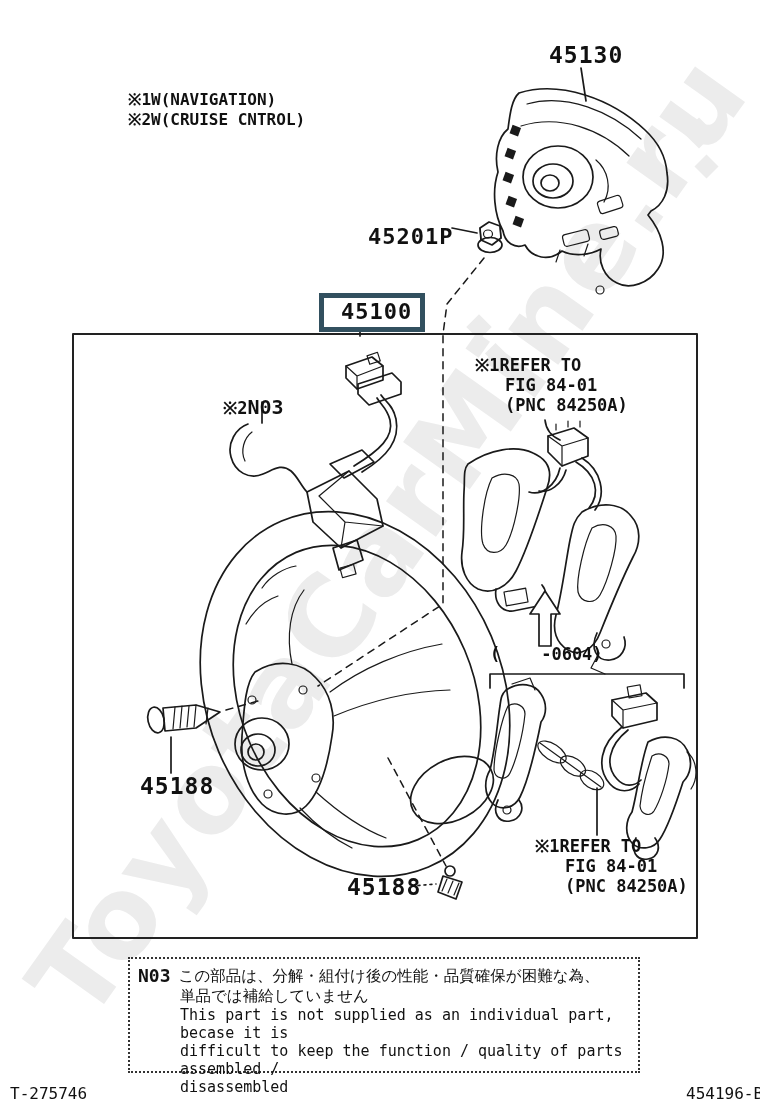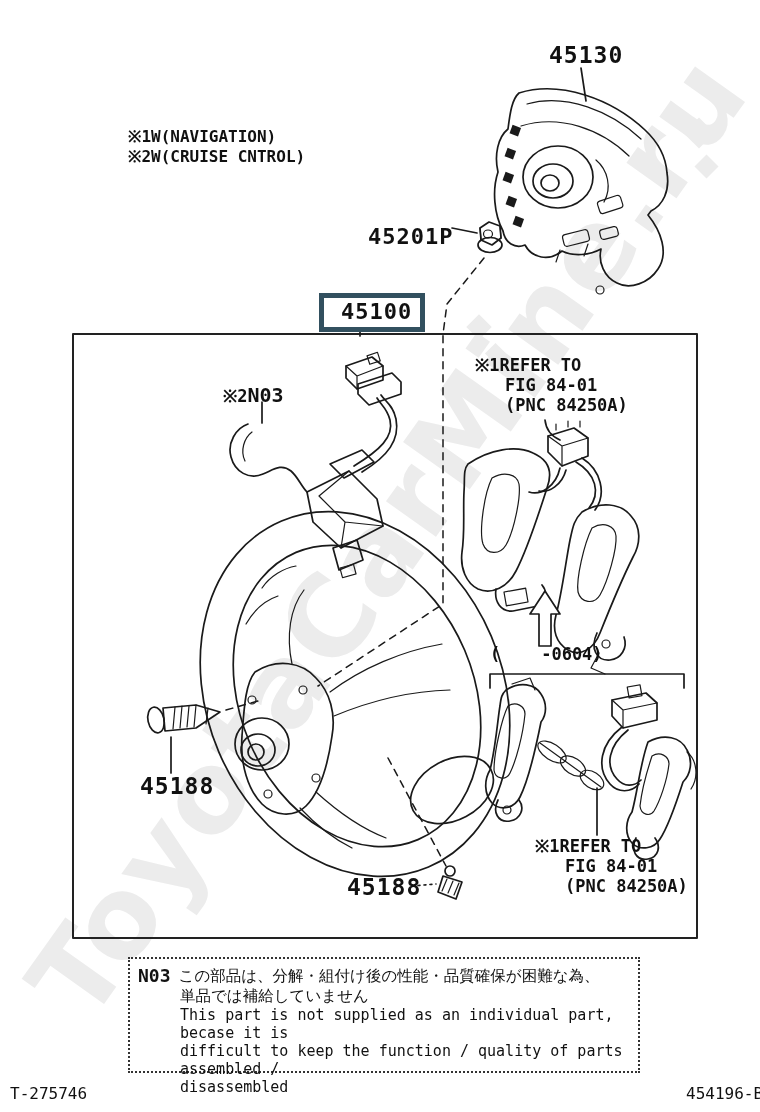--- a/index.html
+++ b/index.html
@@ -24,21 +24,21 @@
     fill:none;stroke:#1a1a1a;stroke-width:1.7;stroke-linecap:round;stroke-linejoin:round;
   }
   .art .thin{stroke-width:1.2;}
   .art .fillb{fill:#1a1a1a;stroke:none;}
   .art .wht{fill:#ffffff;}
   .art .dash{stroke-dasharray:7 6;stroke-width:1.5;}
   .art .dot{stroke-dasharray:2 4;stroke-width:1.6;}
   .art .frame{stroke-width:2;stroke:#222;}
   
   .txt{z-index:2;white-space:nowrap;}
-  .legend-line{font-size:16px;font-weight:bold;letter-spacing:0px;margin-top:37px;}
+  .legend-line{font-size:16px;font-weight:bold;letter-spacing:0px;}
   .partnum{font-size:23px;font-weight:bold;letter-spacing:1px;}
   .partnum-sm{font-size:22px;font-weight:bold;letter-spacing:1px;}
   .hl-box{
     border:5px solid #32505f;background:#fff;padding:1px 8px 2px 8px;
     font-size:22px;font-weight:bold;letter-spacing:1px;line-height:26px;
   }
   .nlabel .pre{font-size:17px;font-weight:bold;}
   .nlabel .code{font-size:20px;font-weight:bold;}
   .refer{font-size:17px;font-weight:bold;line-height:20px;}
   .refer .ind{display:block;padding-left:30px;}
@@ -218,21 +218,21 @@
 
 <div class="abs txt legend-line" style="left:128px;top:88px;">※1W(NAVIGATION)</div>
 <div class="abs txt legend-line" style="left:128px;top:108px;">※2W(CRUISE CNTROL)</div>
 
 <div class="abs txt partnum" style="left:549px;top:42px;">45130</div>
 
 <div class="abs txt partnum-sm" style="left:368px;top:224px;">45201P</div>
 
 <div class="abs txt hl-box" style="left:319px;top:293px;padding-left:17px;">45100</div>
 
-<div class="abs txt nlabel" style="left:223px;top:383px;">
+<div class="abs txt nlabel" style="left:223px;top:395px;">
   <span class="pre">※2</span><span class="code">N03</span>
 </div>
 
 <div class="abs txt refer" style="left:475px;top:355px;">
   <span class="l1">※1REFER TO</span>
   <span class="ind">FIG 84-01</span>
   <span class="ind">(PNC 84250A)</span>
 </div>
 
 <div class="abs txt daterange" style="left:490px;top:644px;">(    -0604)</div>

